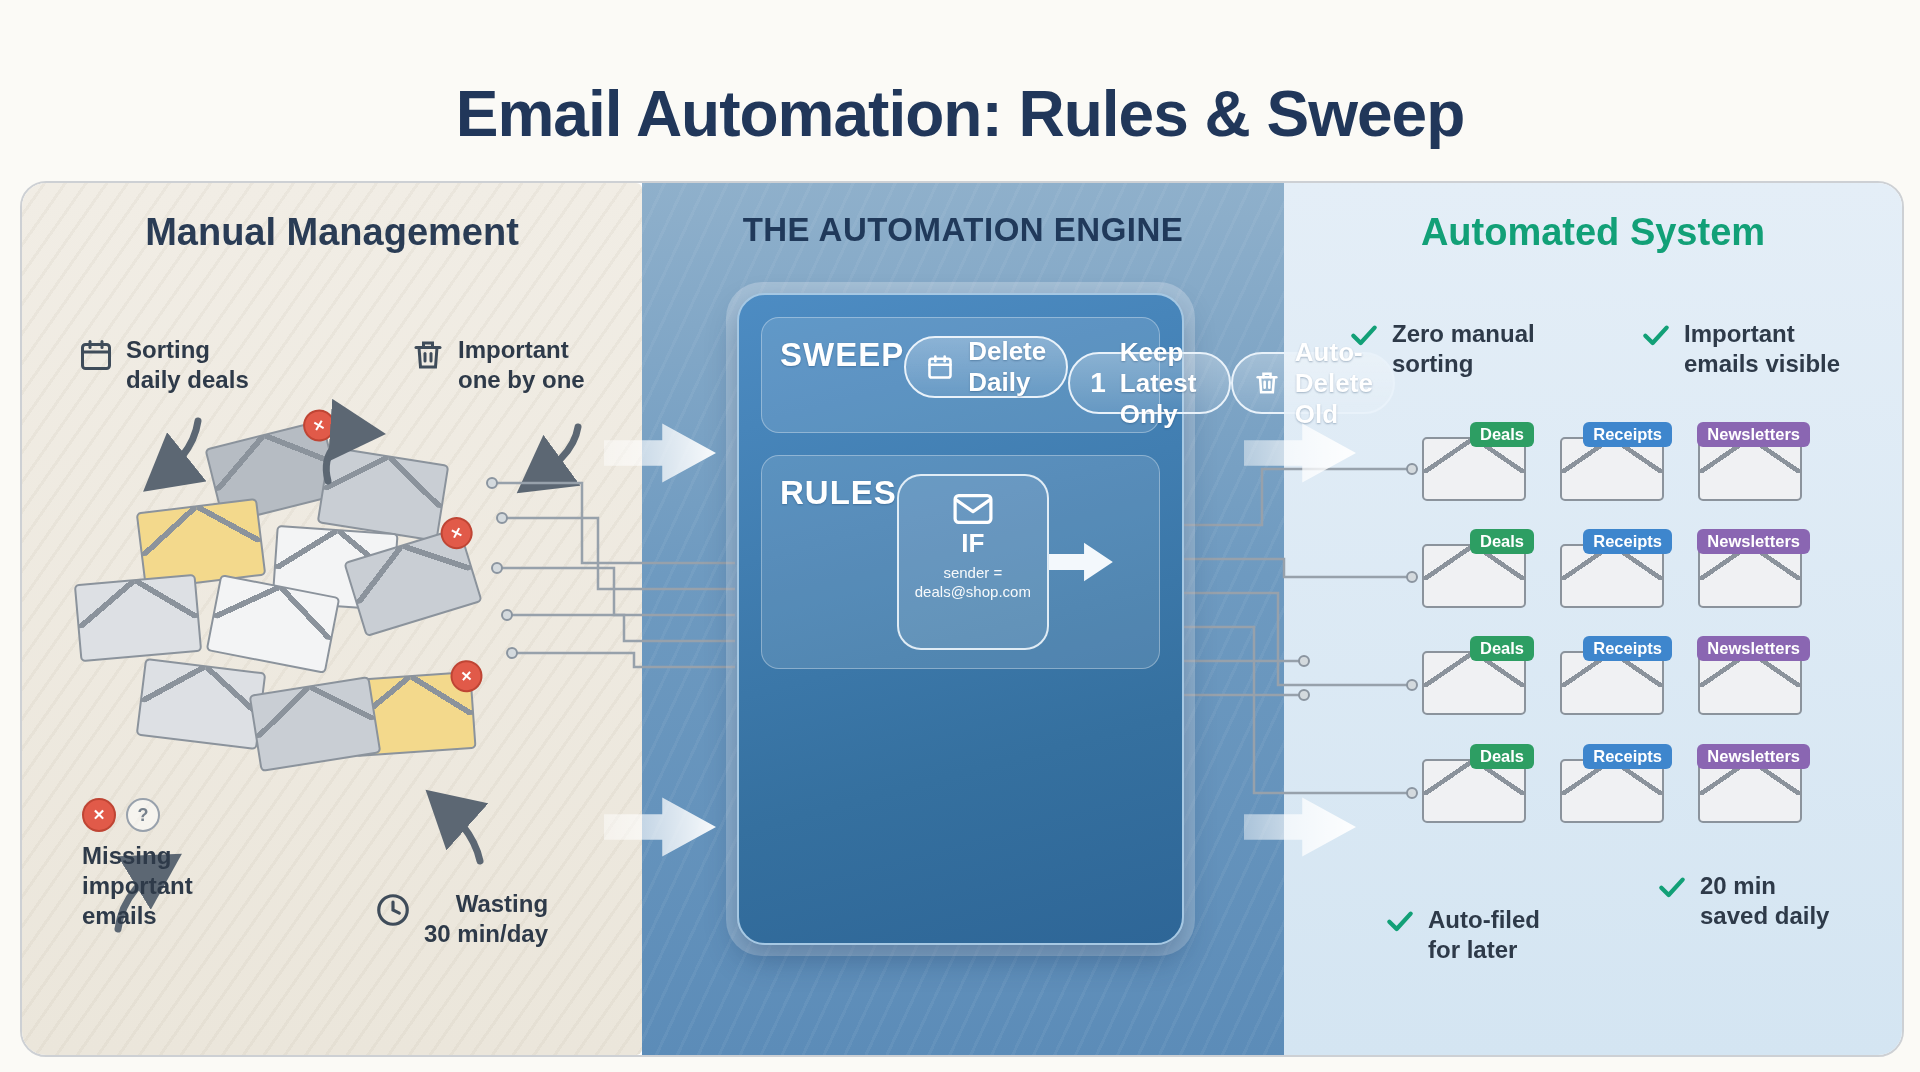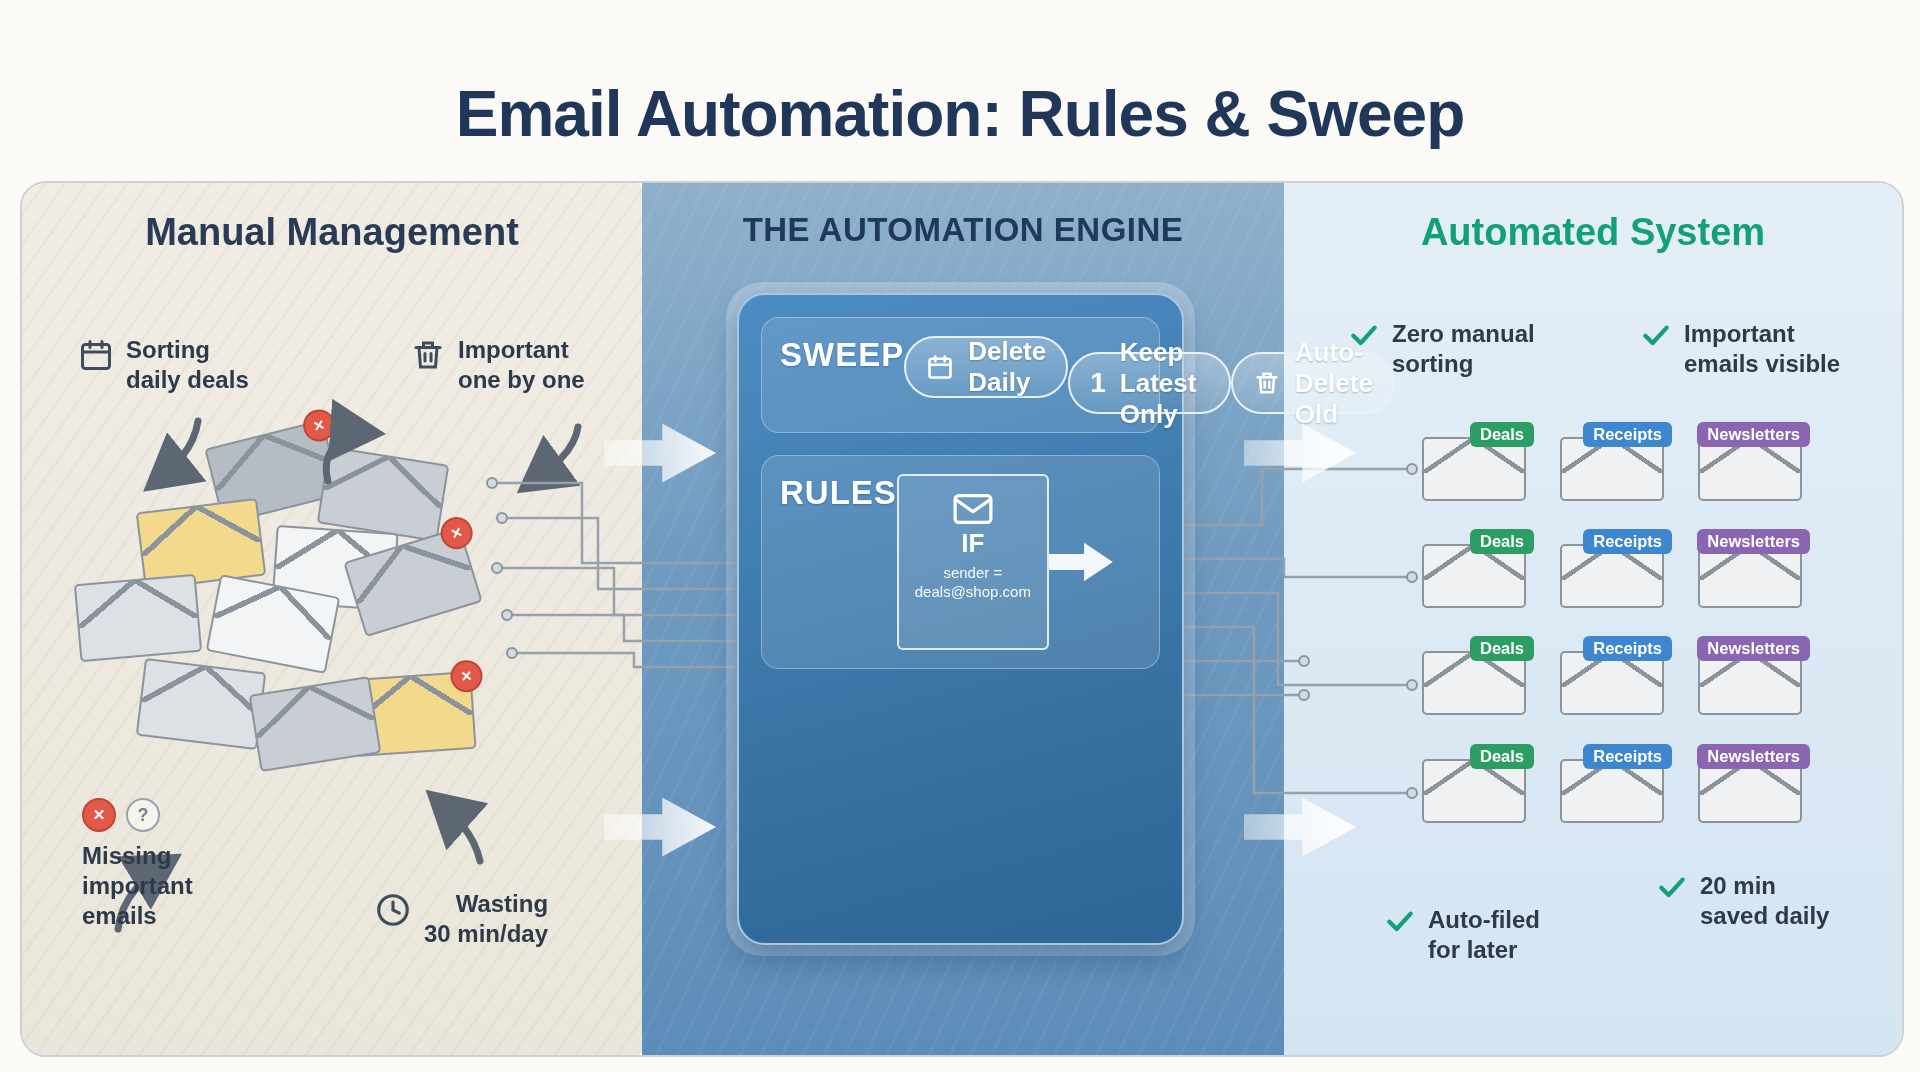--- a/index.html
+++ b/index.html
@@ -55,21 +55,21 @@
   .section + .section{margin-top:22px;}
   .sec-title{text-align:center;color:#fff;font-size:33px;font-weight:800;letter-spacing:1px;
       margin:0 0 14px 0;text-shadow:0 1px 2px rgba(0,40,80,0.3);}
   .pill{height:62px;border-radius:31px;border:2.5px solid #e9f2fa;
       background:linear-gradient(180deg,rgba(255,255,255,0.28),rgba(255,255,255,0.08));
       display:flex;align-items:center;gap:14px;padding:0 20px;box-sizing:border-box;}
   .pill + .pill{margin-top:16px;}
   .pill-label{color:#fff;font-size:26px;font-weight:700;text-shadow:0 1px 2px rgba(0,40,80,0.3);}
   .pill-one{width:28px;text-align:center;color:#fff;font-size:28px;font-weight:800;}
   .rules-row{display:flex;align-items:center;justify-content:space-between;}
-  .rule-box{width:152px;height:176px;border-radius:6px;border:2.5px solid rgba(238,246,252,0.9);
+  .rule-box{width:152px;height:176px;border-radius:24px;border:2.5px solid rgba(238,246,252,0.9);
       background:rgba(255,255,255,0.10);text-align:center;color:#fff;box-sizing:border-box;padding-top:12px;}
   .rule-title{font-size:26px;font-weight:800;margin:2px 0 4px;}
   .rule-line{font-size:15px;line-height:19px;opacity:0.95;white-space:pre-line;}
   .then-arrow{width:64px;height:44px;background:#f3f8fc;
       clip-path:polygon(0 32%,55% 32%,55% 6%,100% 50%,55% 94%,55% 68%,0 68%);
       filter:drop-shadow(0 2px 3px rgba(0,40,80,0.3));}
 
   
   .cell{position:absolute;width:104px;height:64px;z-index:2;}
   .cell .env{inset:0;}

